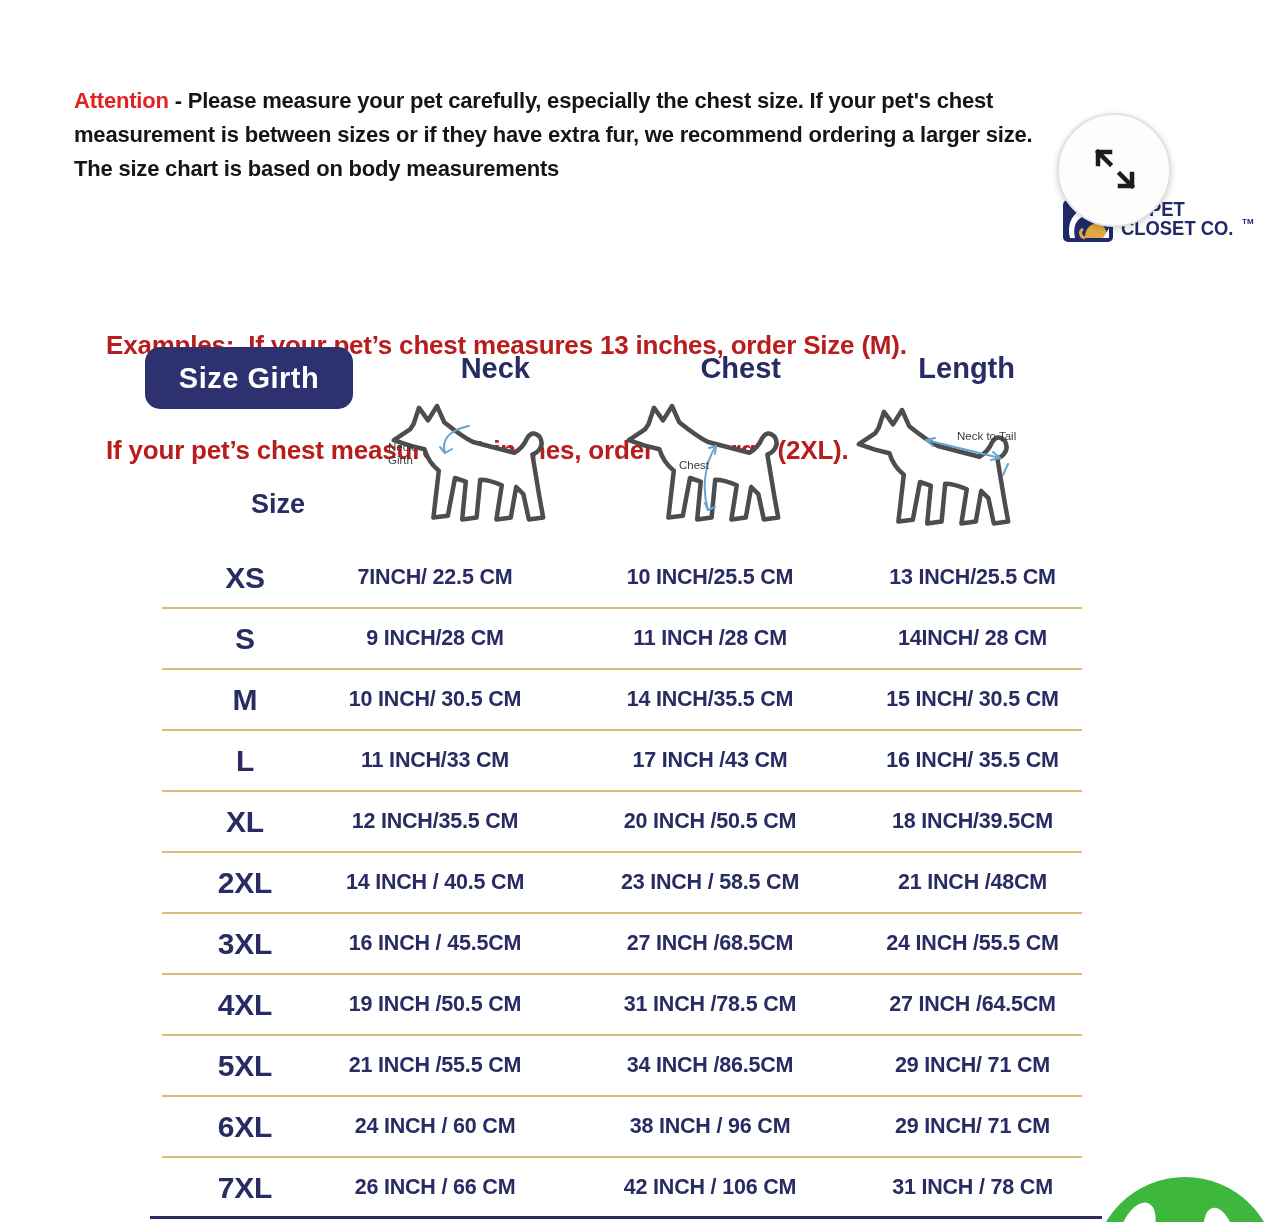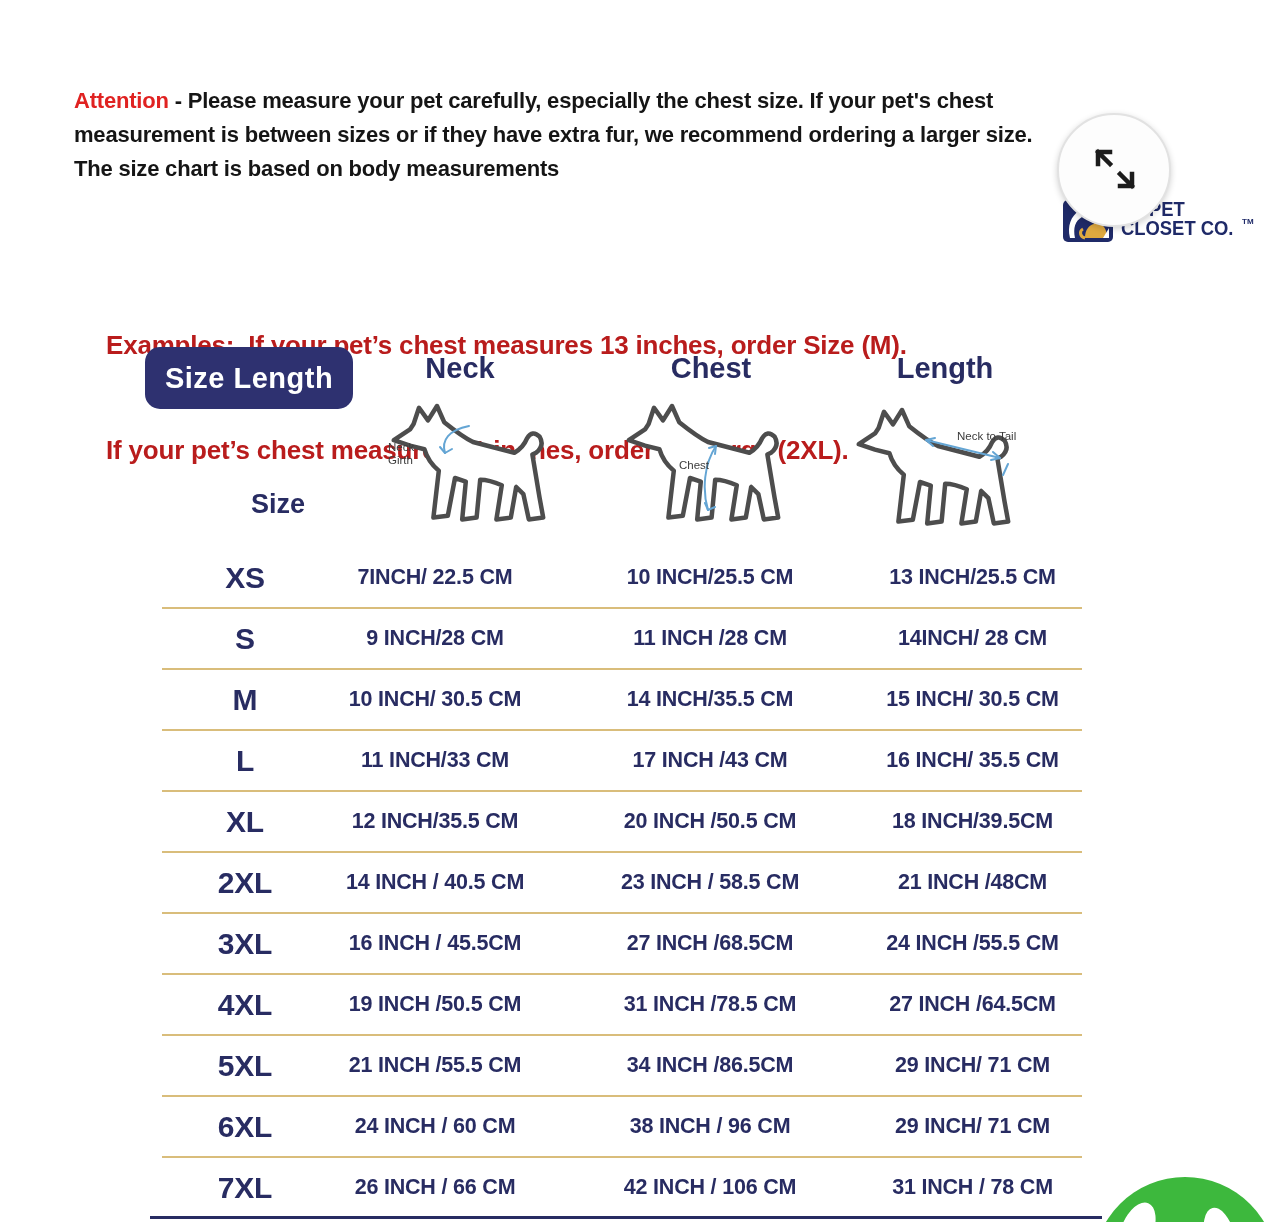--- a/index.html
+++ b/index.html
@@ -13,21 +13,21 @@
   .attention .red{color:var(--red,#e02221);}
   .examples{left:74px;top:258px;width:930px;font-size:26px;font-weight:bold;
             line-height:35px;color:#b91c1c;white-space:pre-wrap;letter-spacing:-0.2px;margin-left:32px;}
 
   
   .badge{left:145px;top:347px;width:208px;height:62px;background:var(--navy-badge,#2e3170);
          border-radius:15px;color:#fff;font-size:29px;font-weight:bold;
          display:flex;align-items:center;justify-content:center;letter-spacing:0.5px;}
 
   
-  .col-header{top:352px;width:140px;text-align:center;font-size:29px;font-weight:bold;
+  .col-header{top:352px;width:140px;text-align:right;font-size:29px;font-weight:bold;
               color:var(--navy,#282c62);}
   .col-header.neck{left:390px;}
   .col-header.chest{left:641px;}
   .col-header.length{left:875px;}
 
   .size-label{left:195px;top:489px;width:110px;text-align:right;font-size:27px;
               font-weight:bold;color:var(--navy,#282c62);}
 
   
   .dog-wrap{width:185px;height:158px;}
@@ -119,21 +119,21 @@
       <path d="M22,38 c0,-8 4,-13 9,-14 c-1,-4 1,-6 4,-5 c3,1 3,3 2,5 c5,2 7,7 7,14 z" fill="#dfa93f"></path>
       <path d="M22,38 c-5,-1 -6,-7 -2,-9" stroke="#dfa93f" stroke-width="3" fill="none"></path>
       <path d="M40,38 L46,28 L46,38 Z" fill="#ffffff"></path>
     </svg>
   </div>
   <div class="abs logo-text1">PET</div>
   <div class="abs logo-text2">CLOSET CO.</div>
   <div class="abs logo-tm">TM</div>
 
   <div class="abs badge">
-    <span>Size Length</span>
+    <span>Size Girth</span>
   </div>
   <div class="abs col-header neck">Neck</div>
   <div class="abs col-header chest">Chest</div>
   <div class="abs col-header length">Length</div>
   <div class="abs size-label">Size</div>
 
   <div class="abs dog-wrap" style="left:383px;top:396px;">
     <svg class="dogart" width="180" height="146" viewBox="0 0 200 160">
         <use href="#dog-shape"></use>
       </svg>

